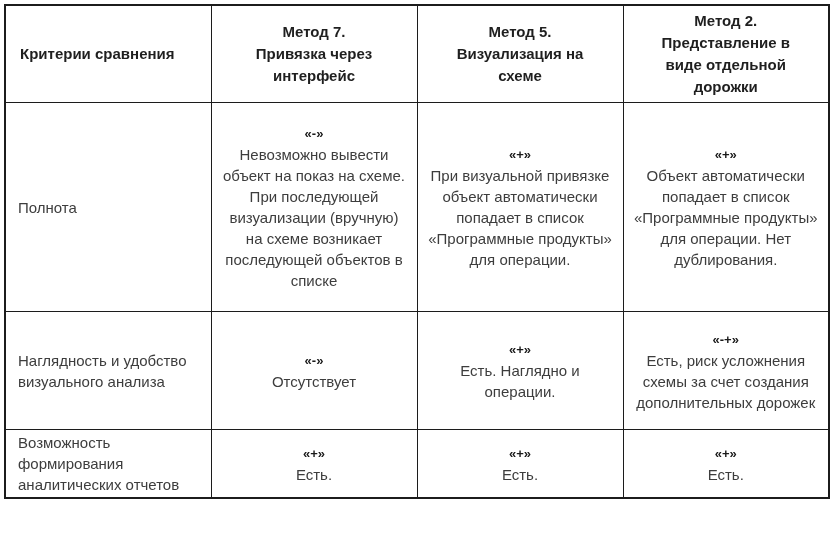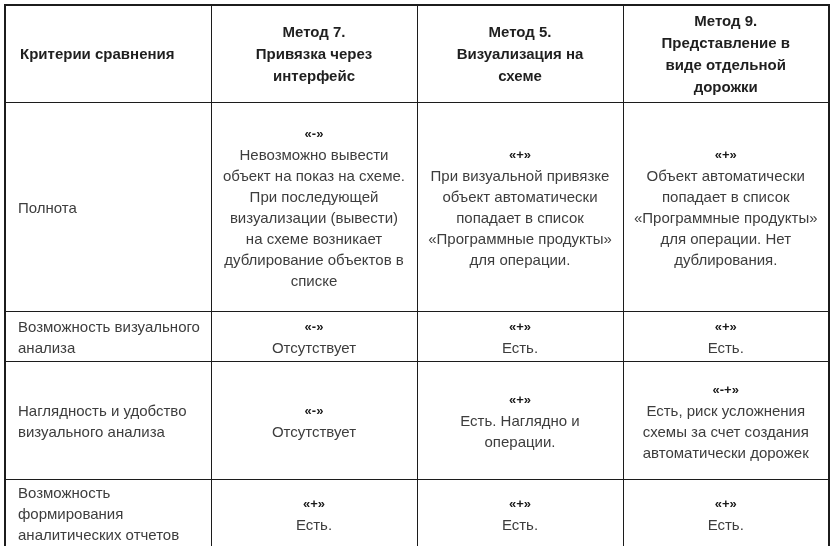--- a/index.html
+++ b/index.html
@@ -78,70 +78,55 @@
     </colgroup>
     <thead>
       <tr class="r-head">
         <th class="crit-head">Критерии сравнения</th>
         <th>Метод 7.
 Привязка через
 интерфейс</th>
         <th>Метод 5.
 Визуализация на
 схеме</th>
-        <th>Метод 9.
+        <th>Метод 2.
 Представление в
 виде отдельной
 дорожки</th>
       </tr>
     </thead>
     <tbody>
       <tr class="r1">
         <td class="crit">Полнота</td>
         <td class="val">
           <div class="marker">«-»</div>
-          <div>Невозможно вывести объект на показ на схеме. При последующей визуализации (вывести) на схеме возникает дублирование объектов в списке</div>
+          <div>Невозможно вывести объект на показ на схеме. При последующей визуализации (вручную) на схеме возникает последующей объектов в списке</div>
         </td>
         <td class="val">
           <div class="marker">«+»</div>
           <div>При визуальной привязке объект автоматически попадает в список «Программные продукты» для операции.</div>
         </td>
         <td class="val">
           <div class="marker">«+»</div>
           <div>Объект автоматически попадает в список «Программные продукты» для операции. Нет дублирования.</div>
-        </td>
-      </tr>
-      <tr class="r2">
-        <td class="crit">Возможность визуального анализа</td>
-        <td class="val">
-          <div class="marker">«-»</div>
-          <div>Отсутствует</div>
-        </td>
-        <td class="val">
-          <div class="marker">«+»</div>
-          <div>Есть.</div>
-        </td>
-        <td class="val">
-          <div class="marker">«+»</div>
-          <div>Есть.</div>
         </td>
       </tr>
       <tr class="r3">
         <td class="crit">Наглядность и удобство визуального анализа</td>
         <td class="val">
           <div class="marker">«-»</div>
           <div>Отсутствует</div>
         </td>
         <td class="val">
           <div class="marker">«+»</div>
           <div>Есть. Наглядно и операции.</div>
         </td>
         <td class="val">
           <div class="marker">«-+»</div>
-          <div>Есть, риск усложнения схемы за счет создания автоматически дорожек</div>
+          <div>Есть, риск усложнения схемы за счет создания дополнительных дорожек</div>
         </td>
       </tr>
       <tr class="r4">
         <td class="crit">Возможность формирования аналитических отчетов</td>
         <td class="val">
           <div class="marker">«+»</div>
           <div>Есть.</div>
         </td>
         <td class="val">
           <div class="marker">«+»</div>

